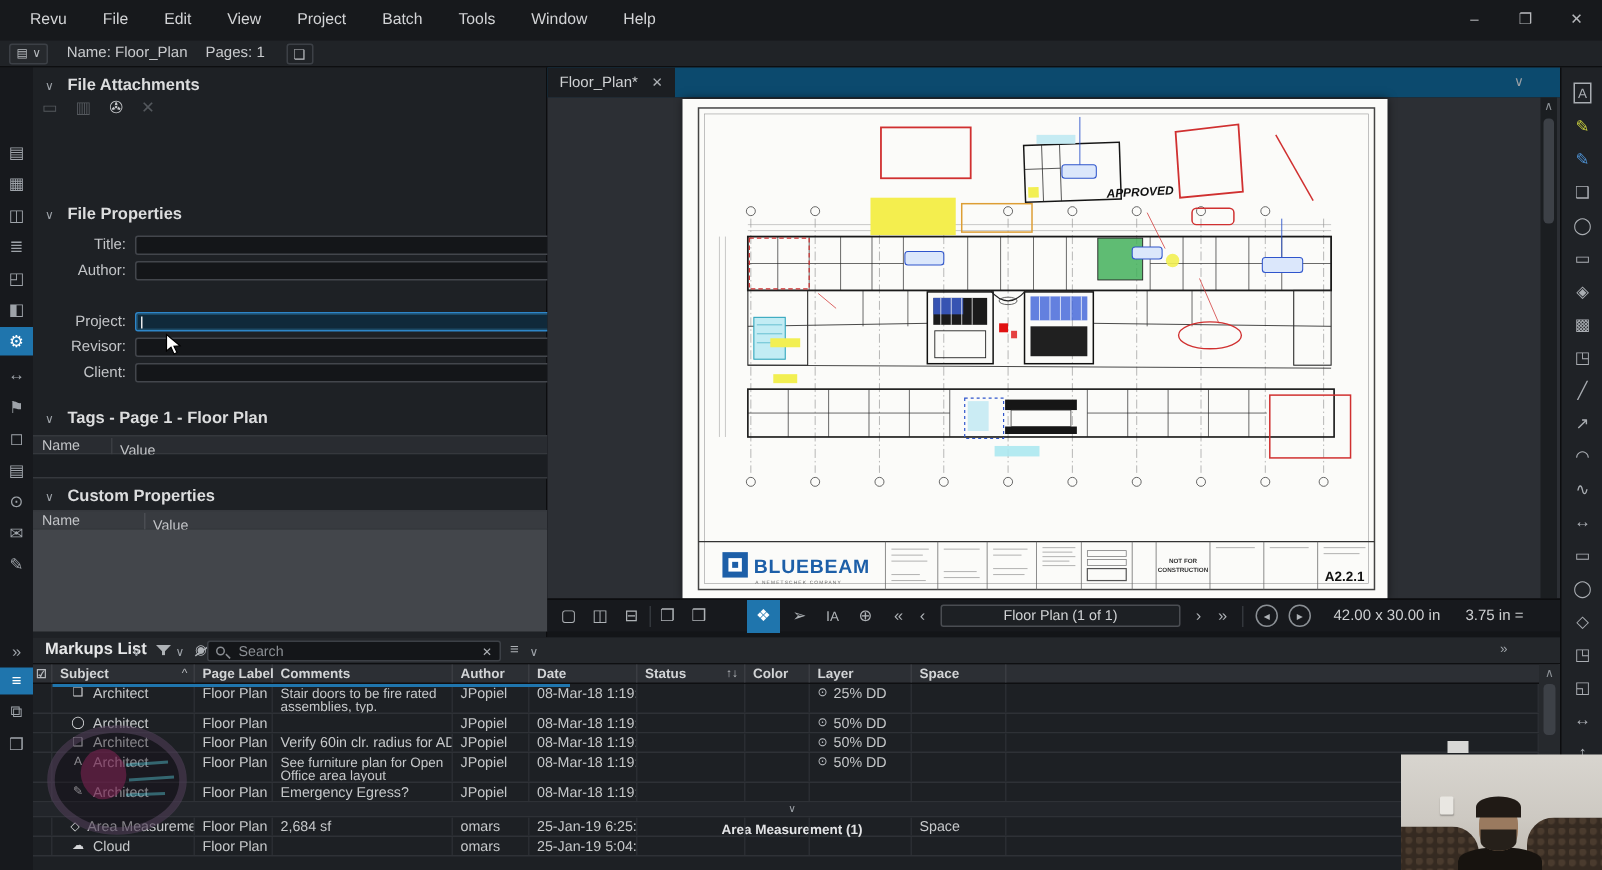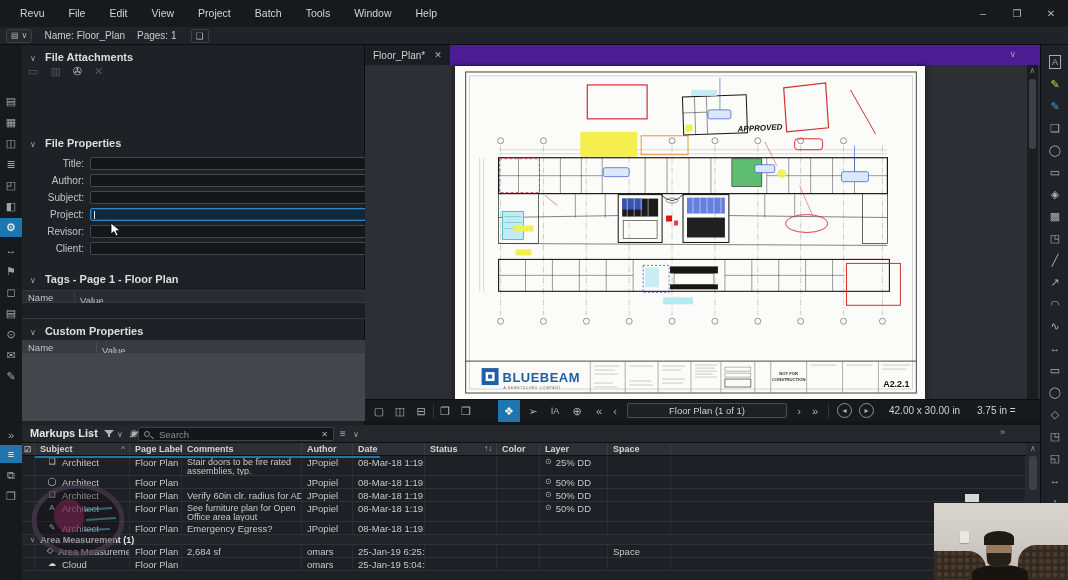--- a/index.html
+++ b/index.html
@@ -43,21 +43,21 @@
   .field-input.focused { border:1px solid #2e86c8; background:#10293a; box-shadow:0 0 0 1px #1c4a66 inset; }
   .caret-bar { position:absolute; left:3px; top:2px; width:1px; height:8px; background:#e8eaec; }
   .mini-table-head { position:absolute; left:0; width:343px; height:13px; background:#292c31;
     border-top:1px solid #35383d; border-bottom:1px solid #35383d; font-size:9.5px; color:#c2c4c7; }
   .mini-col-name { position:absolute; left:6px; top:1px; }
   .mini-col-val { position:absolute; top:4px; }
   .mini-body { position:absolute; left:0; width:343px; }
 
   
   .doc-area { position:absolute; left:365px; top:45px; width:675px; height:376px; background:#131518; }
-  .tabbar { position:absolute; left:0; top:0; width:675px; height:20px; background:#4c1d95; }
+  .tabbar { position:absolute; left:0; top:0; width:675px; height:20px; background:#0c4a6e; }
   .tab { position:absolute; left:0; top:0; height:20px; padding:0 8px; display:flex; align-items:center; gap:9px;
     background:#1b1e22; }
   .tab-label { font-size:10px; color:#cfd1d3; }
   .tab-close { font-size:9px; color:#aeb2b6; }
   .tab-chevron { position:absolute; right:24px; top:4px; font-size:9px; color:#9aa0a6; }
   .canvas { position:absolute; left:0; top:20px; width:675px; height:334px; background:#2c2f34; }
   .sheet { position:absolute; left:90px; top:1px; width:470px; height:333px; background:#fbfbf9;
     box-shadow:0 0 6px rgba(0,0,0,.6); }
   .vscroll { position:absolute; right:2px; top:20px; width:11px; height:334px; background:#1b1e21; }
   .vscroll .arr { display:block; text-align:center; color:#8b9095; font-size:8px; line-height:12px; }
@@ -210,24 +210,20 @@
       <span class="chev">∨</span>
       <span>File Properties</span>
     </div>
 
     <div class="field-row" style="top:112px">
       <span class="field-label">Title:</span>
       <span class="field-input"></span>
     </div>
     <div class="field-row" style="top:129px">
       <span class="field-label">Author:</span>
-      <span class="field-input"></span>
-    </div>
-    <div class="field-row" style="top:146px">
-      <span class="field-label">Subject:</span>
       <span class="field-input"></span>
     </div>
     <div class="field-row" style="top:180px">
       <span class="field-label">Revisor:</span>
       <span class="field-input"></span>
     </div>
     <div class="field-row" style="top:163px">
       <span class="field-label">Project:</span>
       <span class="field-input focused">
           <span class="caret-bar"></span>
@@ -664,21 +660,21 @@
           <div class="dt">08-Mar-18 1:19:32 A..</div>
           <div></div>
           <div style="padding:0"><span class="sw" style="background: rgb(239, 22, 34);"></span></div>
           <div class="lay">
             <span class="leye"></span>
             <span class="ltxt"></span>
           </div>
           <div class="sp"></div>
           <div></div>
         </div>
-        <div class="mgroup" style="height: 10px;">
+        <div class="mgroup" style="height: 10px; flex-direction: column;">
           <span class="gchev">∨</span>
           <span>Area Measurement (1)</span>
         </div>
         <div class="mrow m-grid" style="height: 13px;">
           <div></div>
           <div class="subj">
             <span class="ric">◇</span>
             <span class="stxt">Area Measurement</span>
           </div>
           <div class="pg">Floor Plan</div>

